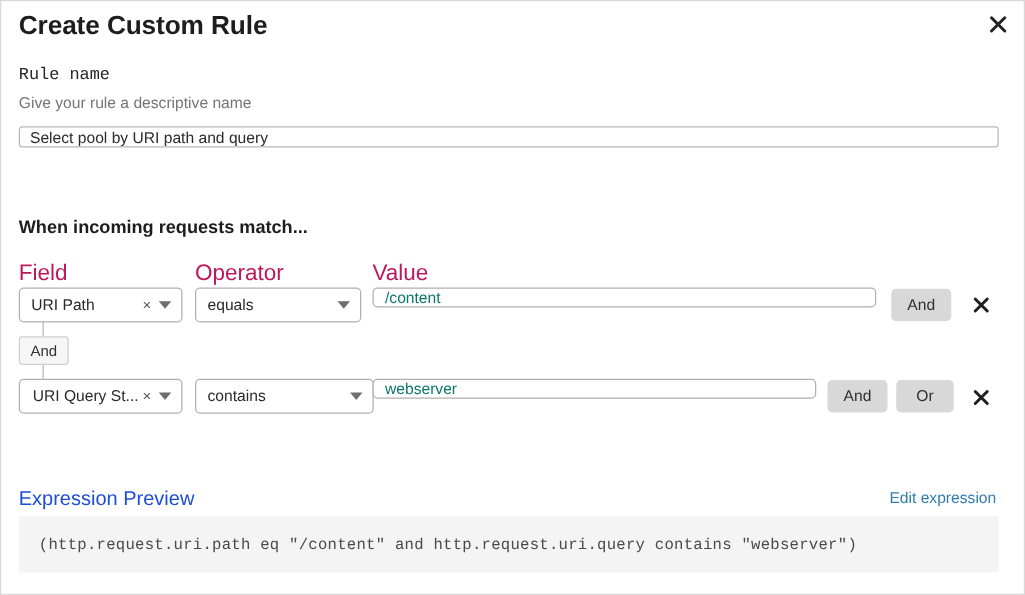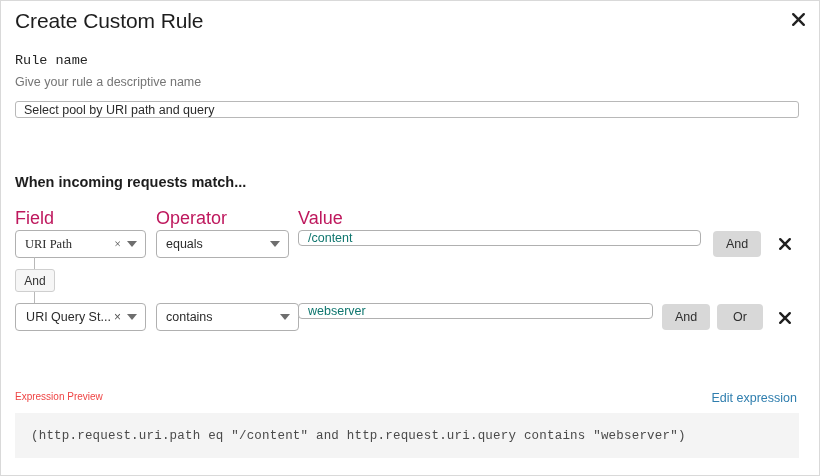--- a/index.html
+++ b/index.html
@@ -32,21 +32,21 @@
     cursor: pointer;
     color: #222222;
   }
   .close-btn svg { display:block; }
 
   .title {
     position: absolute;
     left: 14px;
     top: 8px;
     font-size: 21px;
-    font-weight: normal;
+    font-weight: bold;
     color: #1d1d1d;
     letter-spacing: -0.1px;
   }
 
   .label-strong {
     font-size: 13.5px;
     color: #262626;
   }
   .label-sub {
     font-size: 12.5px;
@@ -203,22 +203,22 @@
     font-size: 12px;
     color: #333333;
     cursor: pointer;
   }
 
   
   .expr-label {
     position: absolute;
     left: 14px;
     top: 390px;
-    font-size: 10px;
-    color: #ef4444;
+    font-size: 16px;
+    color: #1d4ed8;
   }
   .expr-edit {
     position: absolute;
     right: 22px;
     top: 390px;
     font-size: 12.5px;
     color: #2f7eae;
     text-decoration: none;
     cursor: pointer;
   }
@@ -258,21 +258,21 @@
   <div class="rulename-label label-strong">Rule name</div>
   <div class="rulename-help label-sub">Give your rule a descriptive name</div>
   <input class="rulename-input" type="text" value="Select pool by URI path and query" style="">
 
   <div class="section-heading">When incoming requests match...</div>
 
   <div class="col-label field">Field</div>
   <div class="col-label operator">Operator</div>
   <div class="col-label value">Value</div>
 
-  <div class="sel" style="left:14px; top:229px; width:131px;font-family:Liberation Serif, serif;">
+  <div class="sel" style="left:14px; top:229px; width:131px;">
     <span class="sel-text">URI Path</span>
     <span class="clear-x">×</span>
     <span class="chev"></span>
   </div>
 
   <div class="sel" style="left:155px; top:229px; width:133px;">
     <span class="sel-text">equals</span>
     <span class="chev"></span>
   </div>
 

